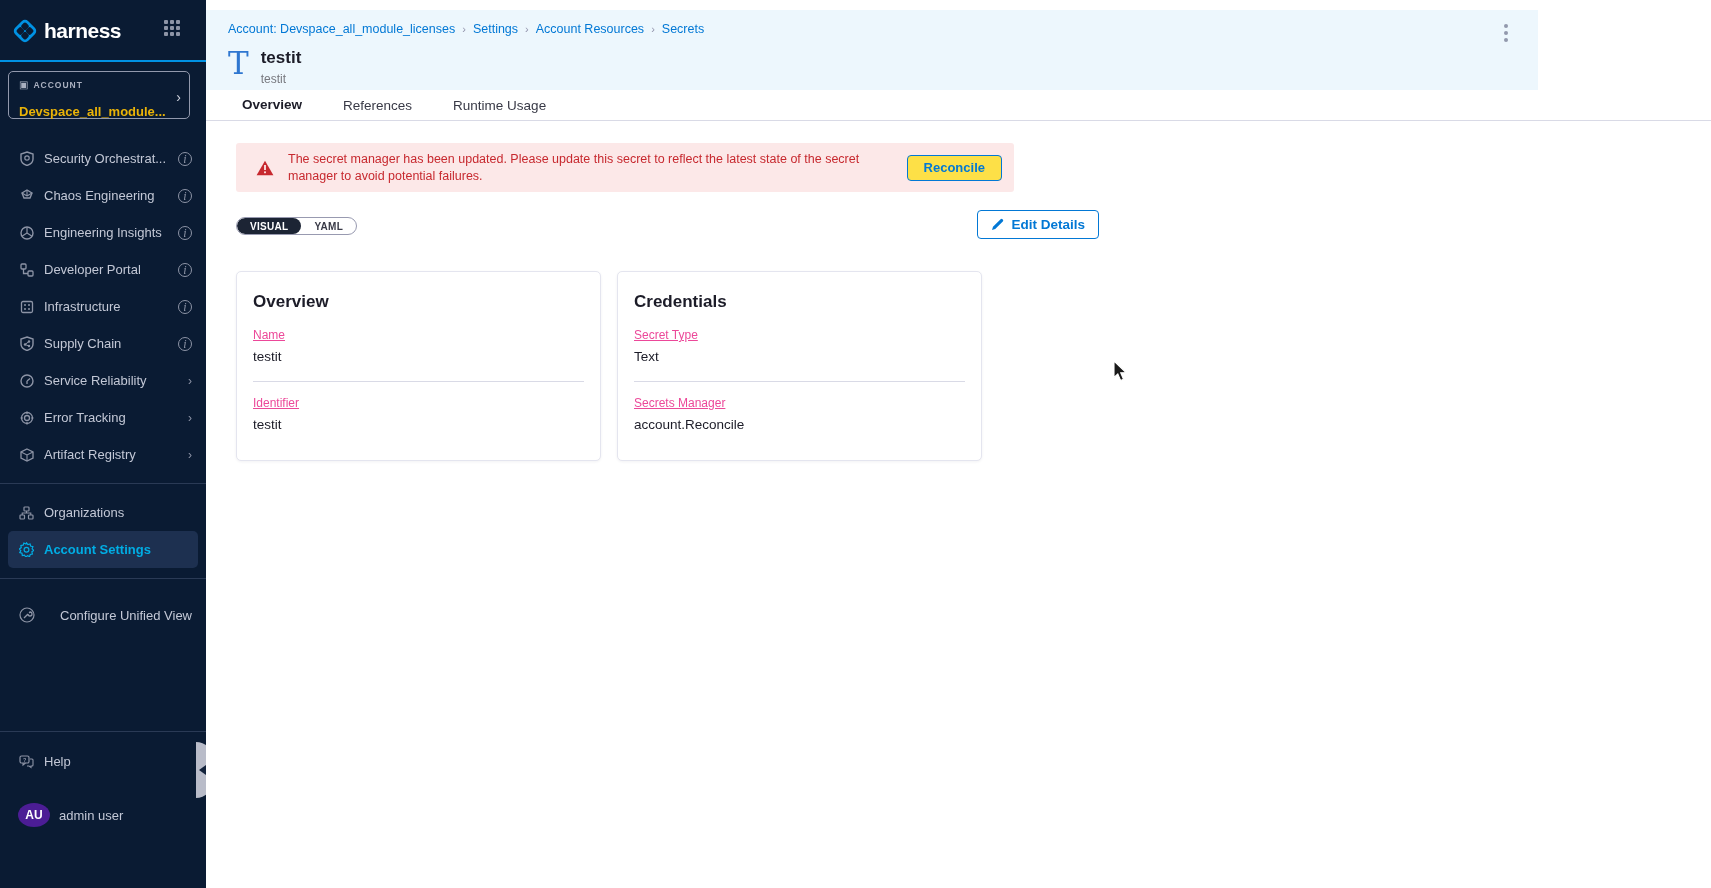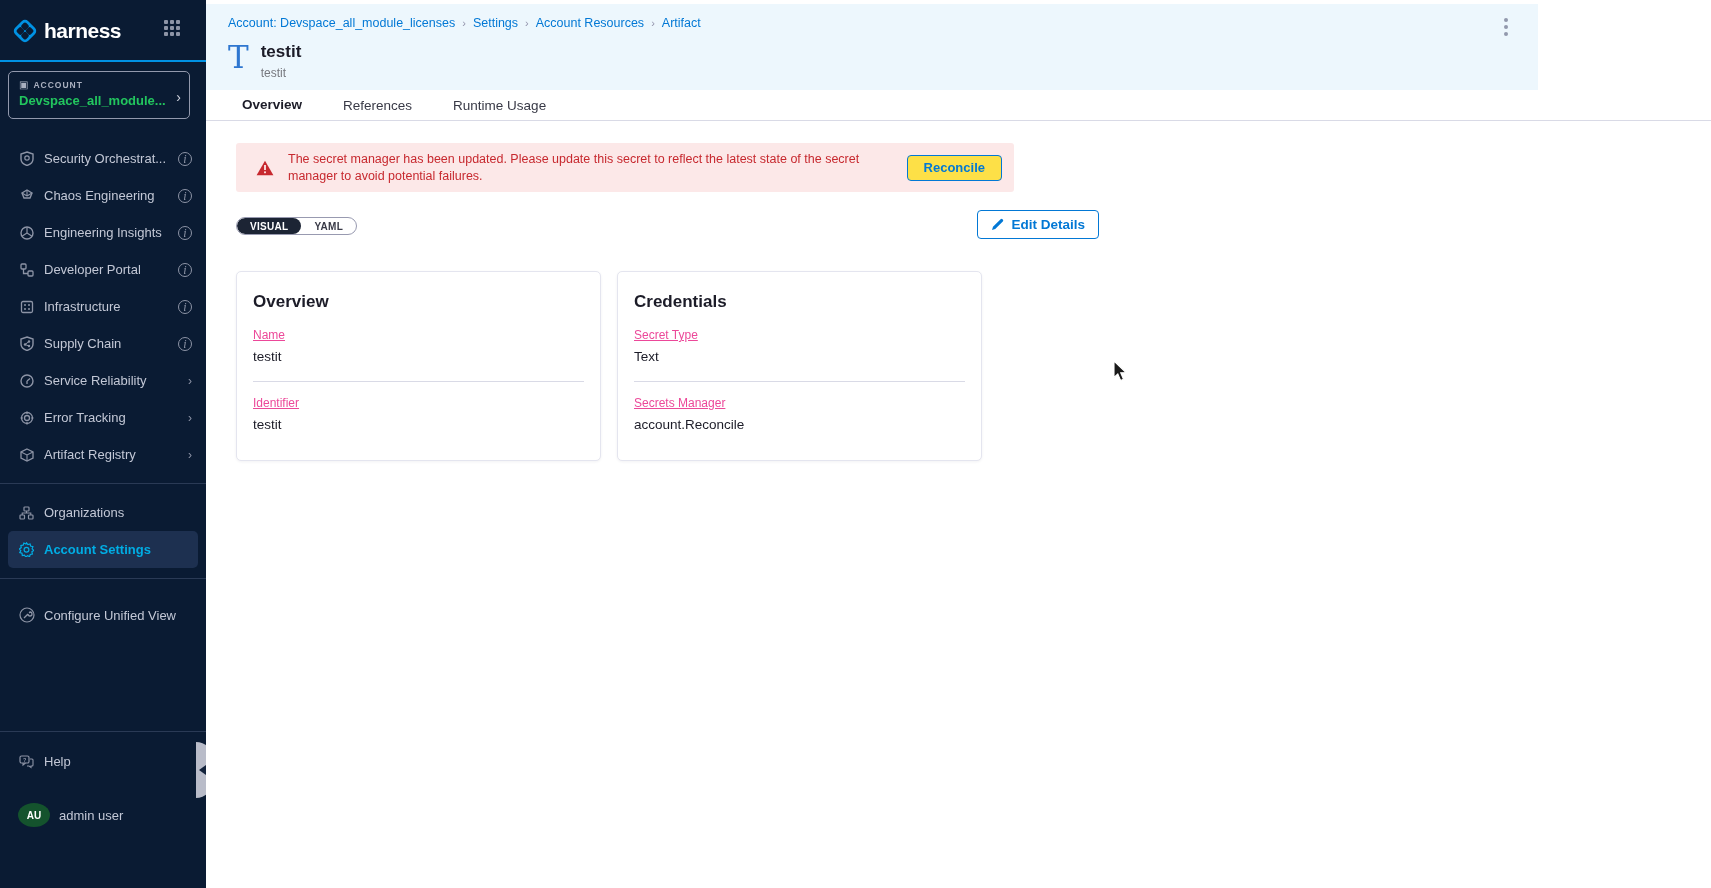--- a/index.html
+++ b/index.html
@@ -12,43 +12,43 @@
   .logo-row { position:absolute; left:12px; top:16px; width:182px; height:30px; display:flex; align-items:center; }
   .logo-mark { width:26px; height:26px; margin-right:6px; }
   .logo-text { color:#fff; font-size:21px; font-weight:700; letter-spacing:-0.5px; }
   .grid-icon { position:absolute; right:12px; top:4px; width:18px; height:18px; display:grid; grid-template-columns:repeat(3,4px); grid-template-rows:repeat(3,4px); gap:2px; cursor:pointer; }
   .grid-icon i { background:#8d94a6; border-radius:1px; }
   .blue-line { position:absolute; left:0; top:60px; width:206px; height:2px; background:#0092e4; }
 
   .account-box { position:absolute; left:8px; top:71px; width:182px; height:48px; border:1px solid #9299ad; border-radius:5px; padding:7px 10px; cursor:pointer; }
   .account-label-row { display:flex; align-items:center; gap:5px; }
   .account-caps { font-size:8.5px; letter-spacing:1px; color:#aab0c0; font-weight:700; }
-  .account-name { color:#22c55e; font-size:13px; font-weight:600; margin-top:3px; white-space:nowrap; overflow:hidden; }
+  .account-name { color:#eab308; font-size:13px; font-weight:600; margin-top:14px; white-space:nowrap; overflow:hidden; }
   .account-chev { position:absolute; right:8px; top:17px; color:#cfd3de; font-size:14px; }
   .layers-icon { font-size:10px; color:#aab0c0; }
 
   .nav { position:absolute; left:0; top:140px; width:206px; }
   .nav-item { display:flex; align-items:center; height:37px; padding:0 14px 0 18px; font-size:13px; color:#c3c8d6; cursor:pointer; }
   .nav-item .mi { width:17px; height:17px; margin-right:9px; display:inline-flex; align-items:center; justify-content:center; color:#8d94a6; font-size:14px; flex:0 0 17px; }
   .nav-item .lbl { flex:1; white-space:nowrap; overflow:hidden; }
   .nav-item .trail { color:#8d94a6; font-size:12px; }
   .info-dot { width:14px; height:14px; border:1px solid #8d94a6; border-radius:50%; font-size:9px; line-height:12px; text-align:center; color:#8d94a6; font-family:"Liberation Serif", serif; font-style:italic; }
   .chev { font-size:14px; color:#8d94a6; }
   .sep { height:1px; background:#2a3a55; margin:10px 0; }
   .nav-item.active { background:#1d3050; border-radius:5px; margin:0 8px; padding:0 6px 0 10px; color:#00ade4; font-weight:600; }
   .nav-item.active .mi { color:#00ade4; }
 
   .collapse-handle { position:absolute; left:196px; top:742px; width:17px; height:56px; background:#b9bcc9; border-radius:0 28px 28px 0; display:flex; align-items:center; justify-content:center; cursor:pointer; }
   .collapse-handle .tri { width:0; height:0; border-top:5px solid transparent; border-bottom:5px solid transparent; border-right:7px solid #13233c; margin-right:4px; }
 
-  .avatar { width:32px; height:24px; border-radius:50%; background:#14532d; color:#fff; font-size:10px; font-weight:700; display:flex; align-items:center; justify-content:center; margin-right:9px; }
+  .avatar { width:32px; height:24px; border-radius:50%; background:#4c1d95; color:#fff; font-size:12px; font-weight:700; display:flex; align-items:center; justify-content:center; margin-right:9px; }
 
   
   .main { position:absolute; left:206px; top:0; width:1505px; height:888px; background:#fff; }
-  .page-header { position:absolute; left:0; top:4px; width:1332px; height:90px; background:#edf7fd; }
+  .page-header { position:absolute; left:0; top:10px; width:1332px; height:90px; background:#edf7fd; }
   .breadcrumb { position:absolute; left:22px; top:12px; font-size:12.5px; display:flex; align-items:center; gap:7px; }
   .breadcrumb a { color:#0278d5; text-decoration:none; cursor:pointer; }
   .bc-sep { color:#9293ab; font-size:11px; }
   .kebab { position:absolute; right:24px; top:14px; width:16px; height:22px; display:flex; flex-direction:column; align-items:center; gap:3px; cursor:pointer; }
   .kebab i { width:4px; height:4px; border-radius:50%; background:#9299ad; }
   .title-row { position:absolute; left:22px; top:38px; display:flex; align-items:flex-start; }
   .type-letter { font-family:"DejaVu Serif", serif; font-size:31px; color:#2f77d0; line-height:30px; margin-right:12px; }
   .page-title { font-size:17px; font-weight:700; color:#1c1c28; }
   .page-subtitle { font-size:12px; color:#77787e; margin-top:4px; }
 
@@ -237,21 +237,21 @@
             <svg width="15" height="15" viewBox="0 0 15 15">
               <path d="M7.5 0.8 L8.9 2.6 L11.1 1.9 L11.6 4.1 L13.9 4.6 L13.1 6.8 L14.7 8.4 L12.9 9.8 L13.4 12 L11.2 12.4 L10.6 14.6 L8.5 13.7 L6.8 15 L5.5 13.1 L3.3 13.6 L3 11.3 L0.8 10.6 L1.8 8.6 L0.3 6.9 L2.2 5.6 L1.9 3.4 L4.1 3.1 L4.9 1 L6.9 2 Z" fill="none" stroke="#00ade4" stroke-width="1.2"></path>
               <circle cx="7.5" cy="7.7" r="2.4" fill="none" stroke="#00ade4" stroke-width="1.2"></circle>
             </svg>
           </span>
         <span class="lbl">Account Settings</span>
       </div>
 
       <div class="sep"></div>
 
-      <div class="nav-item" style="height:44px; margin-top:14px;">
+      <div class="nav-item" style="height:44px; margin-top:14px;text-align:right;">
         <span class="mi">
             <svg width="16" height="16" viewBox="0 0 16 16">
               <circle cx="8" cy="8" r="7" fill="none" stroke="#8d94a6" stroke-width="1.2"></circle>
               <path d="M5 11 L9 7 M9 7 a2 2 0 1 0 2 -2 L10.2 6.2" fill="none" stroke="#8d94a6" stroke-width="1.3"></path>
             </svg>
           </span>
         <span class="lbl">Configure Unified View</span>
       </div>
     </div>
 
@@ -282,21 +282,21 @@
   <div class="main">
 
     <div class="page-header">
       <div class="breadcrumb">
         <a>Account: Devspace_all_module_licenses</a>
         <span class="bc-sep">›</span>
         <a>Settings</a>
         <span class="bc-sep">›</span>
         <a>Account Resources</a>
         <span class="bc-sep">›</span>
-        <a>Artifact</a>
+        <a>Secrets</a>
       </div>
       <div class="kebab">
           <i></i>
           <i></i>
           <i></i>
         </div>
       <div class="title-row">
         <span class="type-letter">T</span>
         <span>
           <div class="page-title">testit</div>

